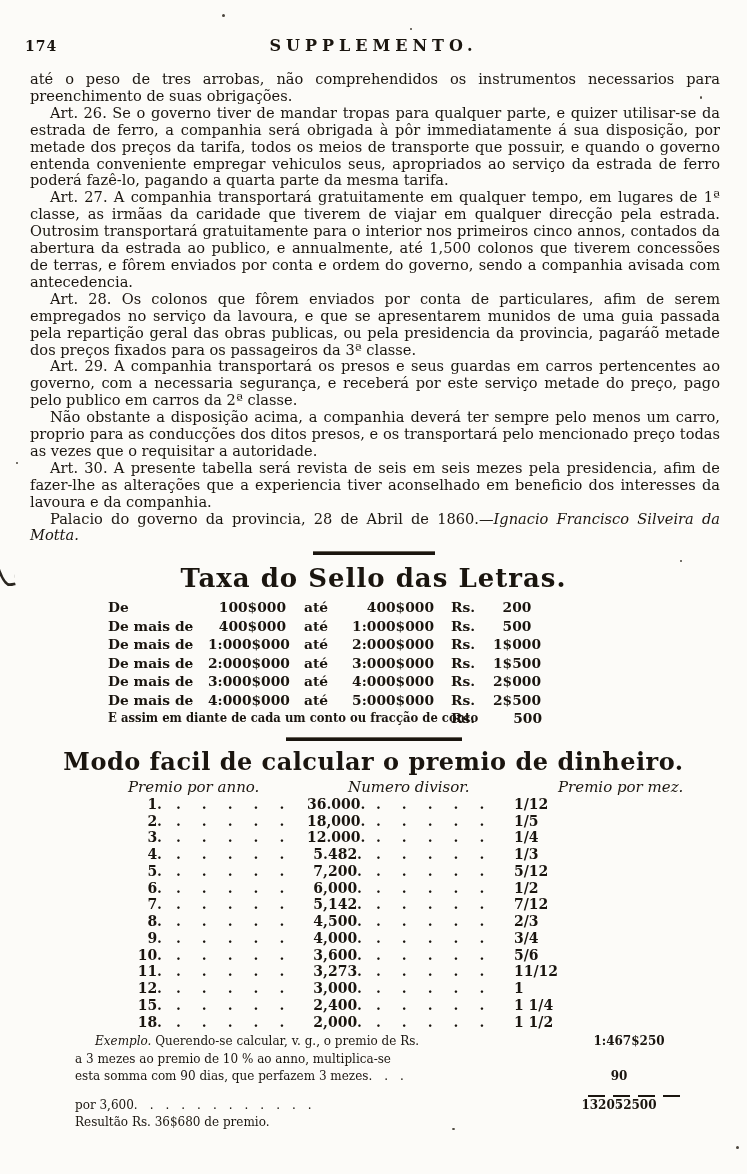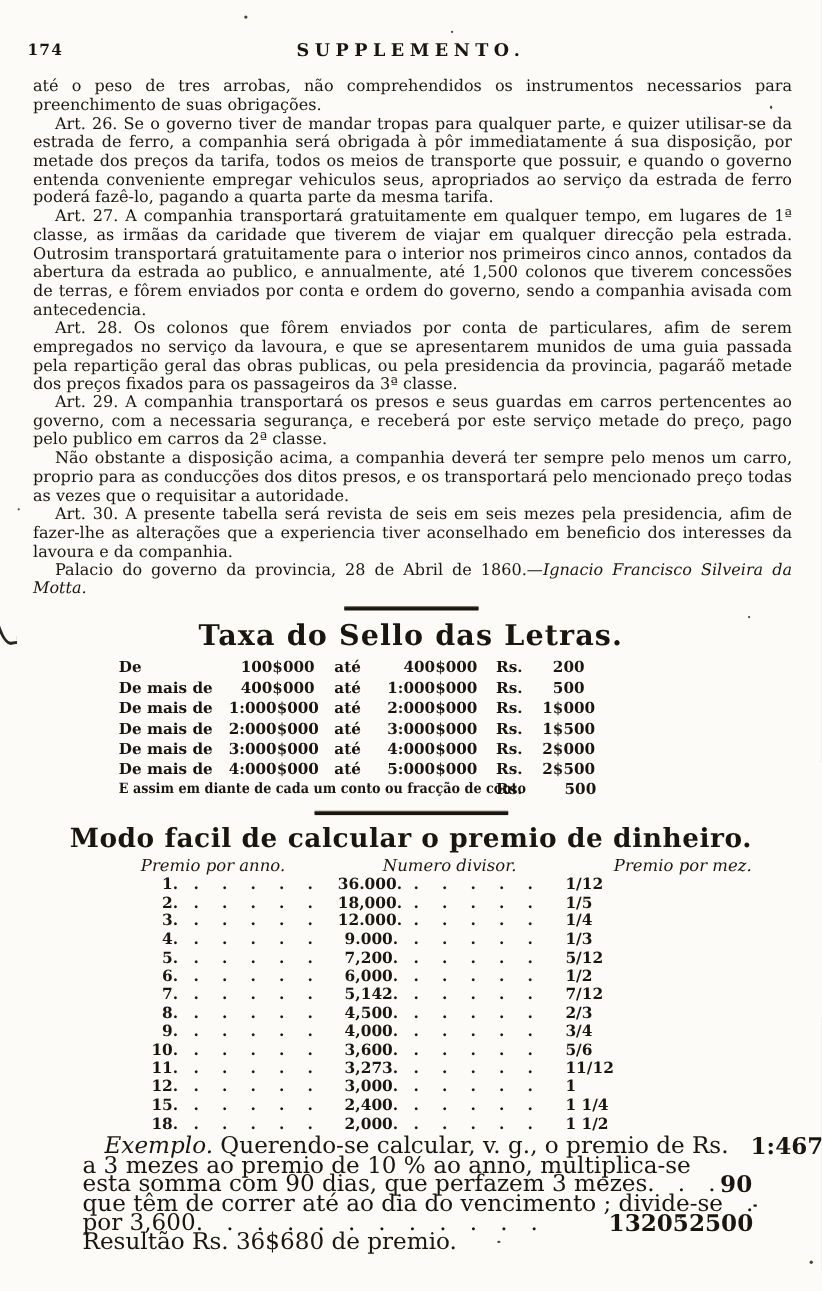--- a/index.html
+++ b/index.html
@@ -35,21 +35,21 @@
   .premio-head { display:flex; margin-left:128px; font-style:italic; font-size:15px; line-height:18px;gap:20px; }
   .ph1 { width:200px; } .ph2 { width:190px; } .ph3 { flex:1; }
   .premio-rows { margin-left:110px; width:462px; font-weight:bold; font-size:14px; }
   .p-row { display:flex; line-height:16.75px; }
   .p-anno { width:52px; text-align:right; }
   .p-lead1 { width:145px; overflow:hidden; white-space:nowrap; padding-left:14px; box-sizing:border-box; }
   .p-div { width:55px; text-align:right; white-space:nowrap; }
   .p-lead2 { width:140px; overflow:hidden; white-space:nowrap; padding-left:14px; box-sizing:border-box; }
   .p-prem { width:70px; padding-left:12px; box-sizing:border-box; white-space:nowrap; }
   
-  .example { margin:3px 0 0 75px; width:625px; font-size:21px; line-height:17.4px; }
+  .example { margin:3px 0 0 75px; width:625px; font-size:12px; line-height:17.4px; }
   .ex-row { display:flex; }
   .ex-left { white-space:nowrap; }
   .ex-indent { text-indent:20px; }
   .ex-exemplo { font-style:italic; }
   .ex-right { margin-left:auto; width:150px; text-align:center; padding-right:12px; box-sizing:border-box; font-weight:bold; }
   .sum-rule { width:100px; height:2px; margin:9px 12px 0 auto;
     background:repeating-linear-gradient(90deg,#1a150f 0 17px, transparent 17px 25px); }
   
   .ink-blot { position:absolute; left:-7px; top:522px; width:16px; height:62px;
     border:3px solid #2a2620; border-right:none; border-top:none;
@@ -175,21 +175,21 @@
     <span class="p-anno">3.</span>
     <span class="p-lead1">.  .  .  .  .</span>
     <span class="p-div">12.000.</span>
     <span class="p-lead2">.  .  .  .  .</span>
     <span class="p-prem">1/4</span>
   </div>
 
   <div class="p-row">
     <span class="p-anno">4.</span>
     <span class="p-lead1">.  .  .  .  .</span>
-    <span class="p-div">9.000.</span>
+    <span class="p-div">5.482.</span>
     <span class="p-lead2">.  .  .  .  .</span>
     <span class="p-prem">1/3</span>
   </div>
 
   <div class="p-row">
     <span class="p-anno">5.</span>
     <span class="p-lead1">.  .  .  .  .</span>
     <span class="p-div">7,200.</span>
     <span class="p-lead2">.  .  .  .  .</span>
     <span class="p-prem">5/12</span>
@@ -274,21 +274,20 @@
       <span class="ex-right">1:467$250</span>
     </div>
     <div class="ex-row">
       <span class="ex-left">a 3 mezes ao premio de 10 % ao anno, multiplica-se</span>
     </div>
     <div class="ex-row">
       <span class="ex-left">esta somma com 90 dias, que perfazem 3 mezes. . .</span>
       <span class="ex-right">90</span>
     </div>
     <div class="ex-row">
-      <span class="ex-left">que têm de correr até ao dia do vencimento ; divide-se .</span>
       <span class="sum-rule"></span>
     </div>
     <div class="ex-row">
       <span class="ex-left">por 3,600. . . . . . . . . . . .</span>
       <span class="ex-right">132052500</span>
     </div>
     <div class="ex-row">
       <span class="ex-left">Resultão Rs. 36$680 de premio.</span>
     </div>
   </div>

